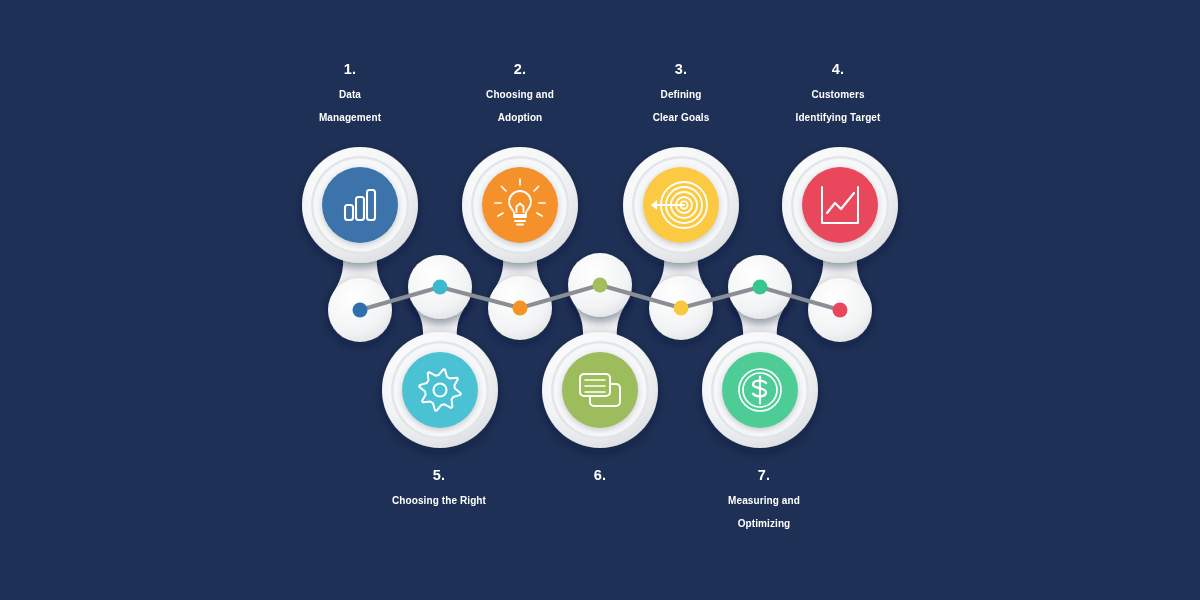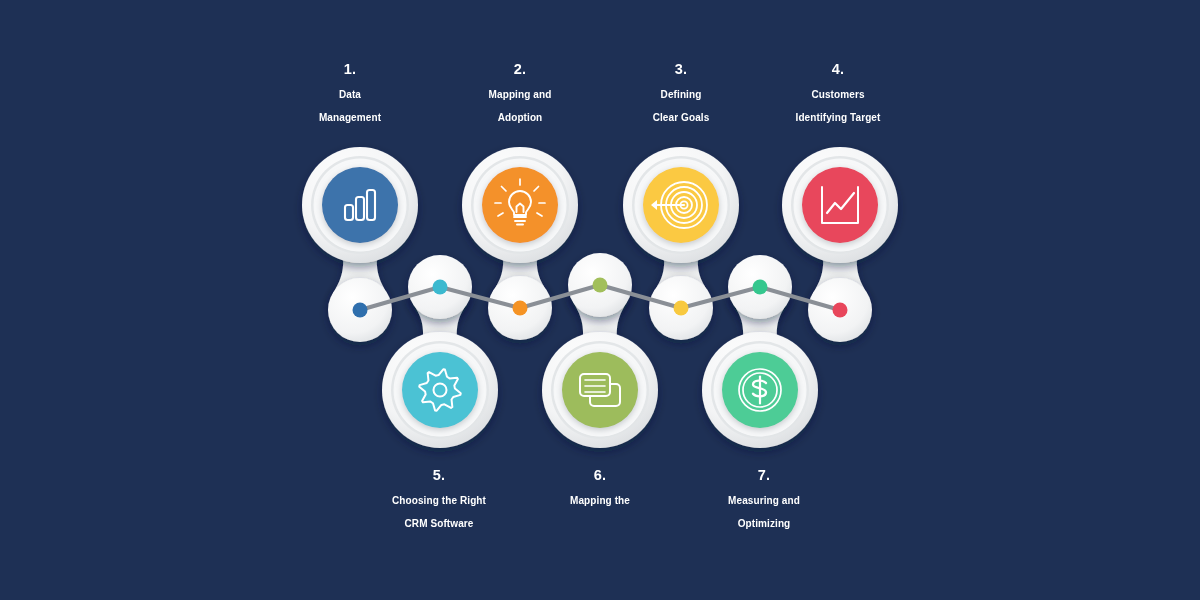--- a/index.html
+++ b/index.html
@@ -224,41 +224,39 @@
   </svg>
 
   <div id="labels-layer">
       <div class="label-block" style="left: 200px; top: 62px; width: 300px;">
         <span class="label-num">1.</span>
         <span class="label-line">Data</span>
         <span class="label-line">Management</span>
       </div>
       <div class="label-block" style="left: 370px; top: 62px; width: 300px;">
         <span class="label-num">2.</span>
-        <span class="label-line">Mapping and</span>
+        <span class="label-line">Choosing and</span>
         <span class="label-line">Adoption</span>
       </div>
       <div class="label-block" style="left: 531px; top: 62px; width: 300px;">
         <span class="label-num">3.</span>
         <span class="label-line">Defining</span>
         <span class="label-line">Clear Goals</span>
       </div>
       <div class="label-block" style="left: 688px; top: 62px; width: 300px;">
         <span class="label-num">4.</span>
         <span class="label-line">Customers</span>
         <span class="label-line">Identifying Target</span>
       </div>
       <div class="label-block" style="left: 289px; top: 468px; width: 300px;">
         <span class="label-num">5.</span>
         <span class="label-line">Choosing the Right</span>
-        <span class="label-line">CRM Software</span>
       </div>
       <div class="label-block" style="left: 450px; top: 468px; width: 300px;">
         <span class="label-num">6.</span>
-        <span class="label-line">Mapping the</span>
       </div>
       <div class="label-block" style="left: 614px; top: 468px; width: 300px;">
         <span class="label-num">7.</span>
         <span class="label-line">Measuring and</span>
         <span class="label-line">Optimizing</span>
       </div>
     </div>
 
 </div>
 

